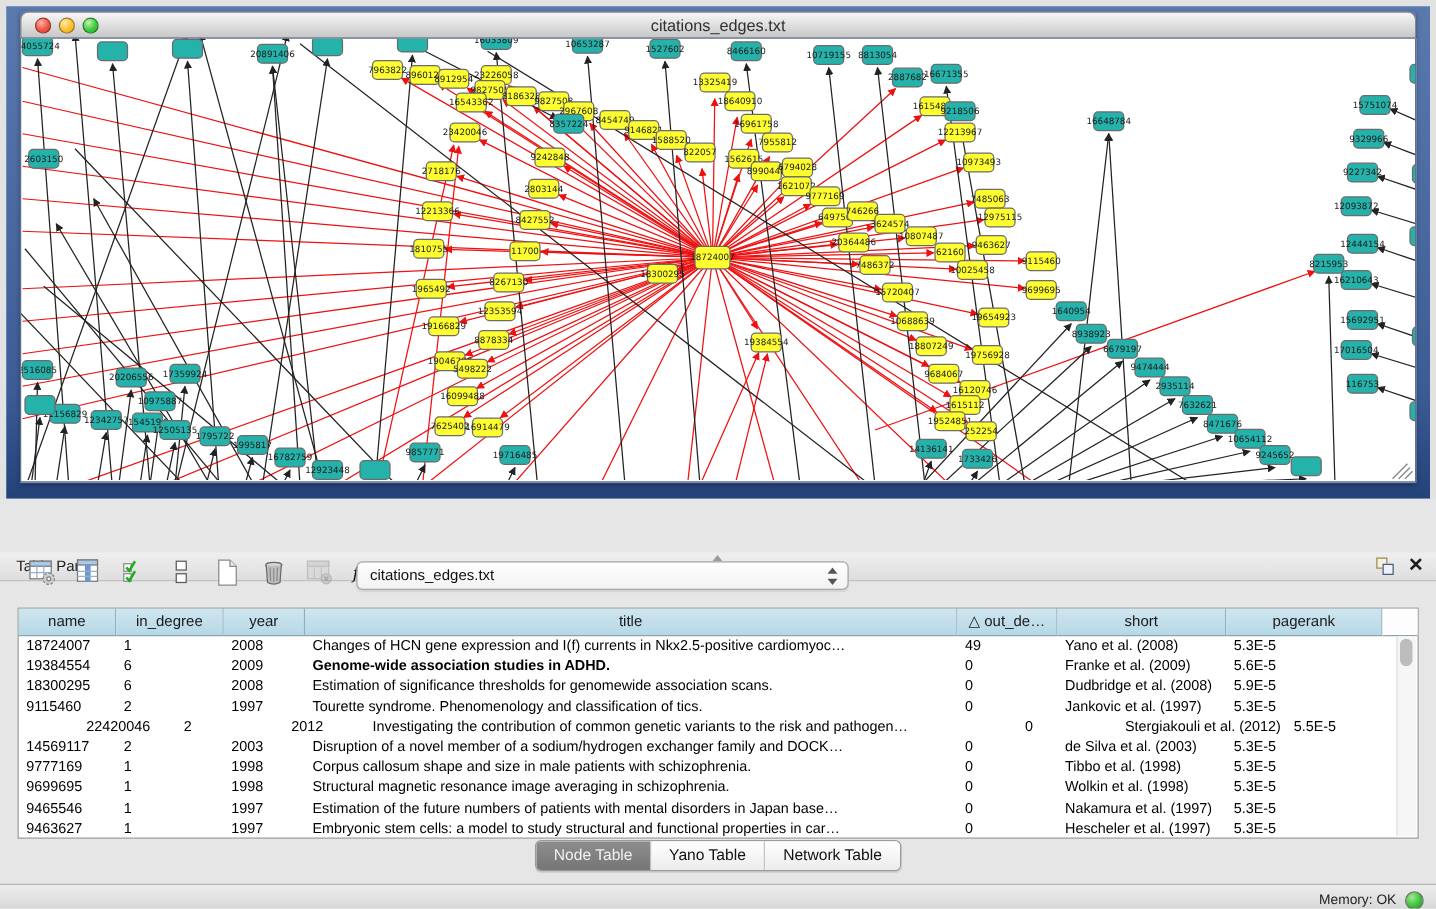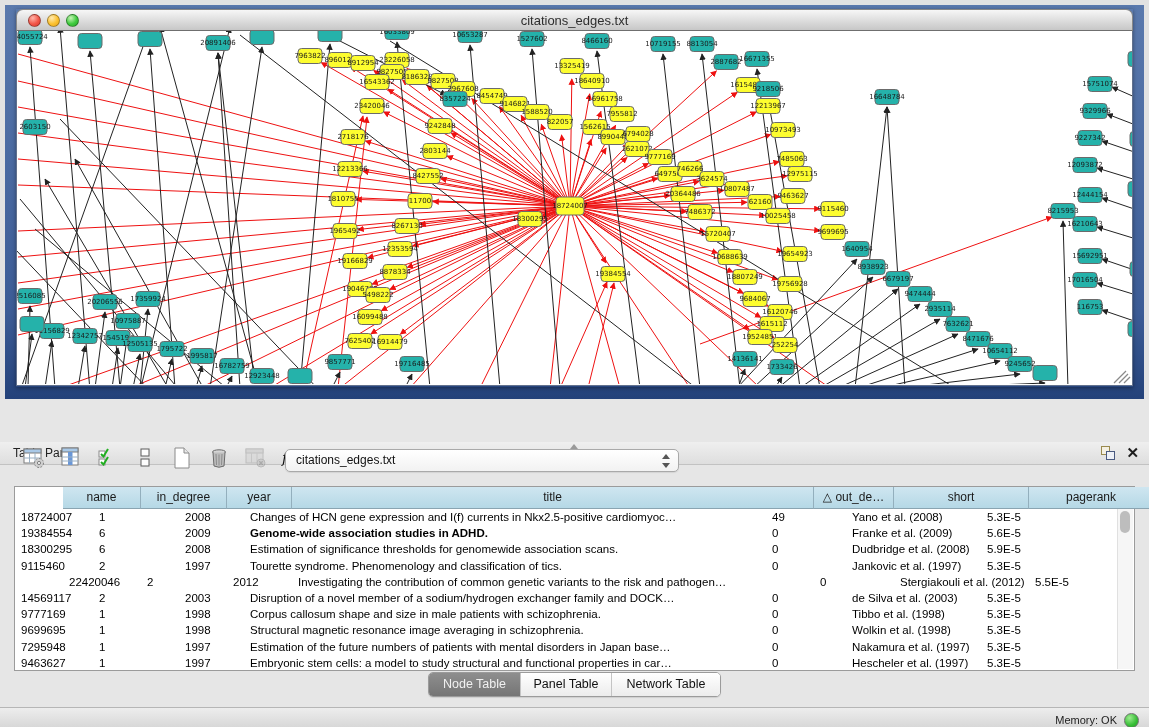--- a/index.html
+++ b/index.html
@@ -31,21 +31,21 @@
   .tbtn{width:28px;height:28px;display:flex;align-items:center;justify-content:center;border-radius:4px;cursor:pointer;}
   .tbtn.disabled{opacity:.5;cursor:default;}
   .combo{position:absolute;left:285px;top:50px;width:394px;height:23px;background:linear-gradient(#ffffff,#f2f2f2);
     border:1px solid #a9a9a9;border-radius:5px;box-sizing:border-box;font-size:12px;color:#111;
     line-height:21px;padding-left:10px;box-shadow:0 1px 1px rgba(0,0,0,.08);cursor:pointer;}
   .combo .arrows{position:absolute;right:8px;top:3px;width:9px;height:16px;}
   .combo .arrows .up{position:absolute;left:1px;top:1px;width:0;height:0;border-left:4px solid transparent;border-right:4px solid transparent;border-bottom:5px solid #555;}
   .combo .arrows .dn{position:absolute;left:1px;bottom:1px;width:0;height:0;border-left:4px solid transparent;border-right:4px solid transparent;border-top:5px solid #555;}
   
   .table-wrap{position:absolute;left:14px;top:87px;width:1121px;height:185px;background:#fff;border:1px solid #9b9b9b;box-sizing:border-box;}
-  .thead{display:flex;height:22px;margin-left:48px;}
+  .thead{display:flex;height:22px;}
   .th{box-sizing:border-box;background:linear-gradient(#cfe6f0,#b5d8e6);border-right:1px solid #93afbd;border-bottom:1px solid #8aa4b1;
       font-size:12px;color:#1a1a1a;text-align:center;line-height:21px;overflow:hidden;white-space:nowrap;flex:0 0 auto;}
   .th.filler{background:#fdfdfd;border-right:none;flex:1 1 auto;}
   .tbody{position:absolute;left:0;top:22px;right:16px;bottom:0;overflow:hidden;}
   .tr{display:flex;height:16.2px;align-items:center;cursor:default;}
   .td{box-sizing:border-box;padding-left:6px;font-size:11.5px;color:#000;white-space:nowrap;overflow:hidden;flex:0 0 auto;}
   .vscroll{position:absolute;top:22px;right:1px;width:15px;bottom:1px;background:#f6f6f6;border-left:1px solid #e0e0e0;}
   .vthumb{position:absolute;left:2px;top:2px;width:10px;height:22px;border-radius:5px;background:#bdbdbd;cursor:pointer;}
   
   .tabs{position:absolute;left:428px;top:273px;height:23px;display:flex;border:1px solid #9b9b9b;border-radius:5px;overflow:hidden;background:#fff;box-shadow:0 1px 1px rgba(0,0,0,.1);}
@@ -932,21 +932,21 @@
           <div class="tr">
             <div class="td" style="width: 78px;">9699695</div>
             <div class="td" style="width: 86px;">1</div>
             <div class="td" style="width: 65px;">1998</div>
             <div class="td" style="width: 522px;">Structural magnetic resonance image averaging in schizophrenia.</div>
             <div class="td" style="width: 80px;">0</div>
             <div class="td" style="width: 135px;">Wolkin et al. (1998)</div>
             <div class="td" style="width: 125px;">5.3E-5</div>
           </div>
           <div class="tr">
-            <div class="td" style="width: 78px;">7295948</div>
+            <div class="td" style="width: 78px;">9465546</div>
             <div class="td" style="width: 86px;">1</div>
             <div class="td" style="width: 65px;">1997</div>
             <div class="td" style="width: 522px;">Estimation of the future numbers of patients with mental disorders in Japan base…</div>
             <div class="td" style="width: 80px;">0</div>
             <div class="td" style="width: 135px;">Nakamura et al. (1997)</div>
             <div class="td" style="width: 125px;">5.3E-5</div>
           </div>
           <div class="tr">
             <div class="td" style="width: 78px;">9463627</div>
             <div class="td" style="width: 86px;">1</div>
@@ -957,21 +957,21 @@
             <div class="td" style="width: 125px;">5.3E-5</div>
           </div>
         </div>
       <div class="vscroll">
           <div class="vthumb"></div>
         </div>
     </div>
 
     <div class="tabs" id="tabs">
         <div class="seg active" style="width: 91px;">Node Table</div>
-        <div class="seg" style="width: 91px;">Panel Table</div>
+        <div class="seg" style="width: 91px;">Yano Table</div>
         <div class="seg" style="width: 109px;">Network Table</div>
       </div>
 
     <div class="statusbar">
       <span class="memlabel">Memory: OK</span>
       <span class="memdot"></span>
     </div>
   </div>
 </div>
 

